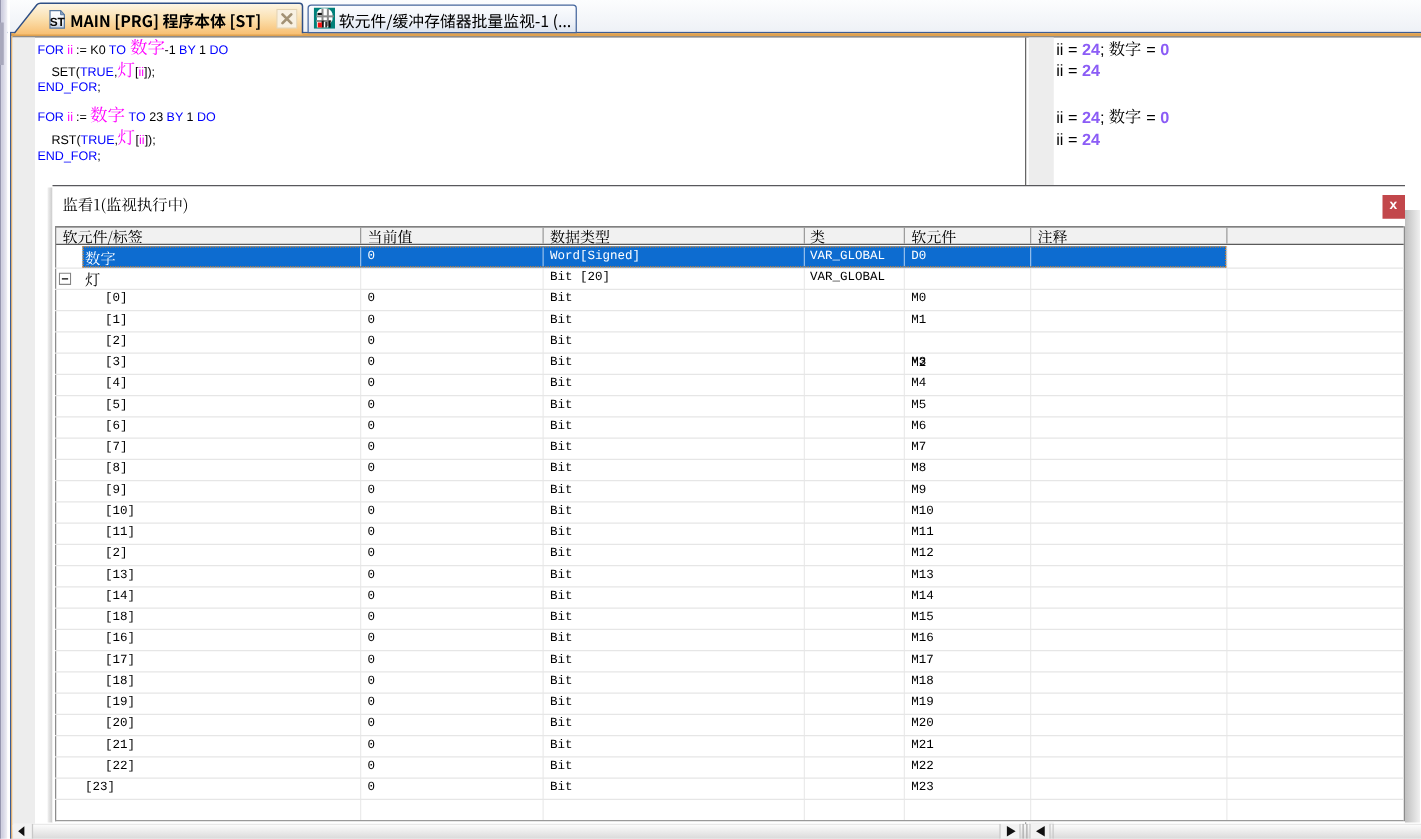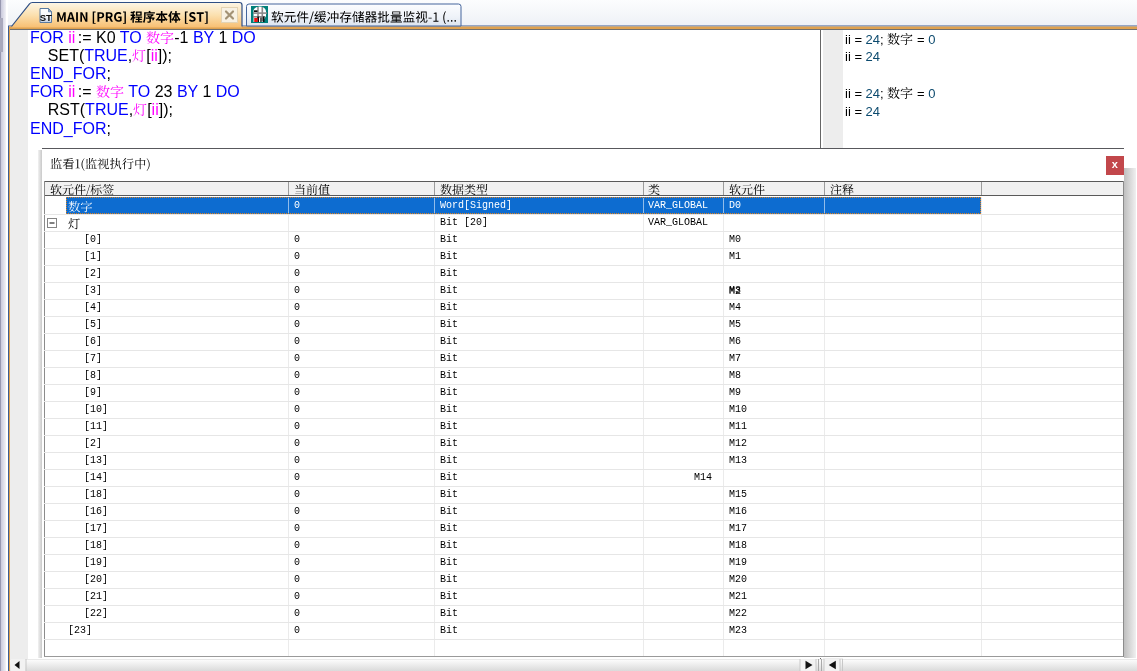--- a/index.html
+++ b/index.html
@@ -1,20 +1,20 @@
 <!DOCTYPE html>
 <html><head><meta charset="utf-8"><style>
 *{margin:0;padding:0;box-sizing:border-box}
 html,body{width:1137px;height:671px;overflow:hidden;background:#fff;font-family:"Liberation Sans",sans-serif}
 .a{position:absolute}
-.code{position:absolute;font-size:16px;white-space:pre;color:#000;letter-spacing:0px}
+.code{position:absolute;font-size:10px;white-space:pre;color:#000;letter-spacing:0px}
 .kw{color:#0000ff}.mg{color:#ff00ff}
 .mono{position:absolute;font-family:"Liberation Mono",monospace;font-size:10px;color:#000;white-space:pre}
 .mline{position:absolute;font-size:13px;color:#000;white-space:pre}
-.mline b{font-weight:normal;color:#0c4a6e}
+.mline b{font-weight:bold;color:#8b5cf6}
 </style></head><body>
 <svg class="a" style="left:0;top:0" width="1137" height="30" viewBox="0 0 1137 30">
 <defs>
 <linearGradient id="tb" x1="0" y1="0" x2="0" y2="1">
         <stop offset="0" stop-color="#fcfdfe"></stop>
         <stop offset="1" stop-color="#eef1f6"></stop>
       </linearGradient>
 <linearGradient id="t1" x1="0" y1="0" x2="0" y2="1">
         <stop offset="0" stop-color="#fdf6e7"></stop>
         <stop offset="0.5" stop-color="#fbe0af"></stop>
@@ -258,21 +258,21 @@
 <div class="mono" style="left:294px;top:437.90px;color:#000">0</div>
 <div class="mono" style="left:440px;top:437.90px;color:#000">Bit</div>
 <div class="mono" style="left:729px;top:437.90px;color:#000">M12</div>
 <div class="mono" style="left:84px;top:454.90px;color:#000">[13]</div>
 <div class="mono" style="left:294px;top:454.90px;color:#000">0</div>
 <div class="mono" style="left:440px;top:454.90px;color:#000">Bit</div>
 <div class="mono" style="left:729px;top:454.90px;color:#000">M13</div>
 <div class="mono" style="left:84px;top:471.90px;color:#000">[14]</div>
 <div class="mono" style="left:294px;top:471.90px;color:#000">0</div>
 <div class="mono" style="left:440px;top:471.90px;color:#000">Bit</div>
-<div class="mono" style="left:694px;top:471.90px;color:#000">M14</div>
+<div class="mono" style="left:729px;top:471.90px;color:#000">M14</div>
 <div class="mono" style="left:84px;top:488.90px;color:#000">[18]</div>
 <div class="mono" style="left:294px;top:488.90px;color:#000">0</div>
 <div class="mono" style="left:440px;top:488.90px;color:#000">Bit</div>
 <div class="mono" style="left:729px;top:488.90px;color:#000">M15</div>
 <div class="mono" style="left:84px;top:505.90px;color:#000">[16]</div>
 <div class="mono" style="left:294px;top:505.90px;color:#000">0</div>
 <div class="mono" style="left:440px;top:505.90px;color:#000">Bit</div>
 <div class="mono" style="left:729px;top:505.90px;color:#000">M16</div>
 <div class="mono" style="left:84px;top:522.90px;color:#000">[17]</div>
 <div class="mono" style="left:294px;top:522.90px;color:#000">0</div>

